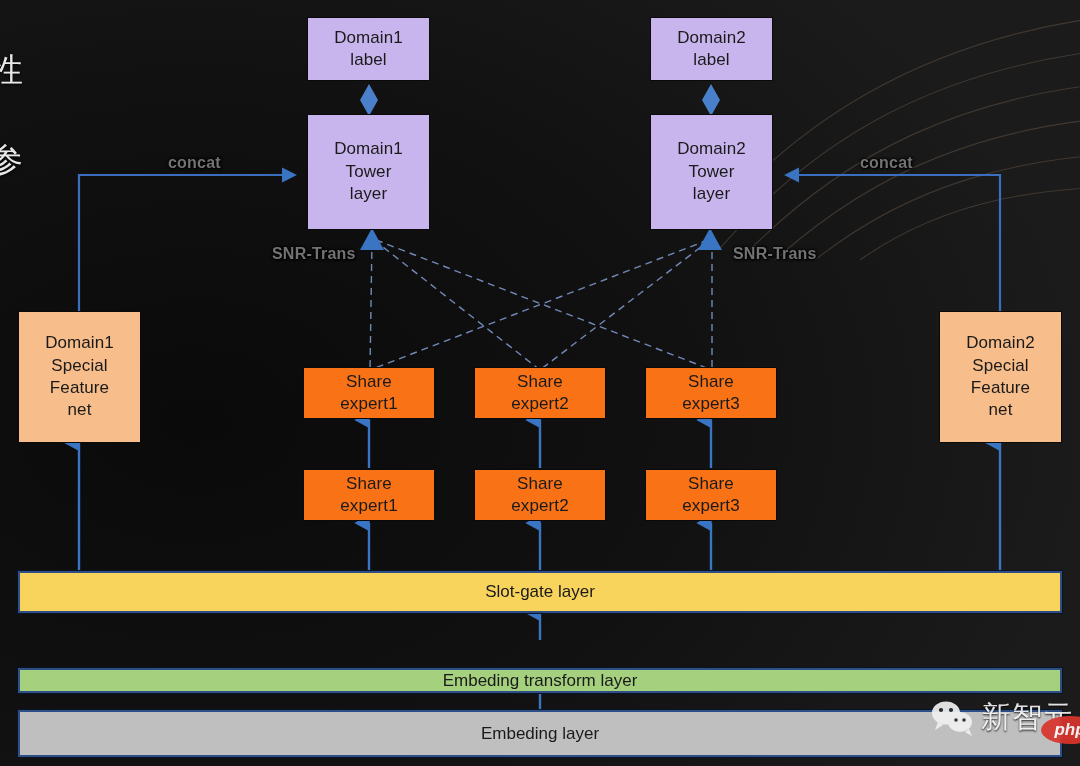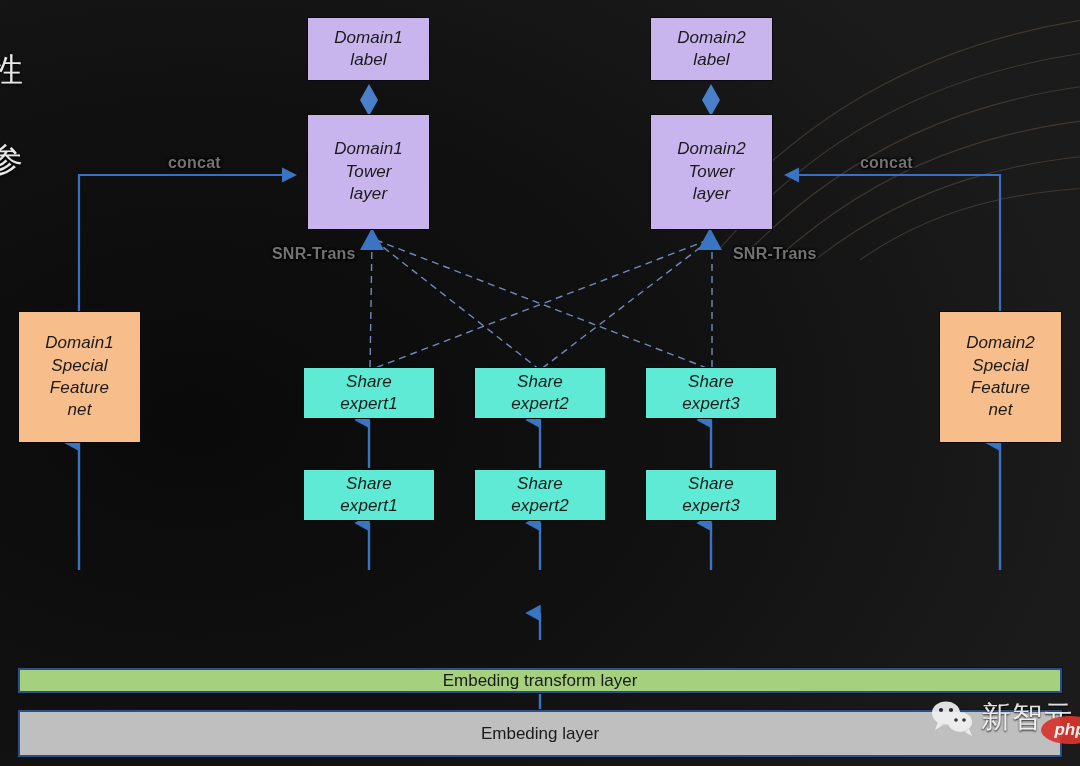--- a/index.html
+++ b/index.html
@@ -44,25 +44,24 @@
     border: 1px solid #0a0a0a;
     display: flex;
     flex-direction: column;
     align-items: center;
     justify-content: center;
     color: #1a1a1a;
     font-size: 17px;
     line-height: 1.32;
     text-align: center;
     letter-spacing: 0.1px;
-    font-style: italic;
   }
   .node span { display: block; }
   .node-purple { background: #c9b5ee; }
-  .node-blue   { background: #5eead4; }
+  .node-blue   { background: #f97316; }
   .node-orange { background: #f7bd8a; }
 
   .bar {
     position: absolute;
     box-sizing: border-box;
     display: flex;
     align-items: center;
     justify-content: center;
     color: #1a1a1a;
     font-size: 17px;
@@ -263,20 +262,23 @@
   </div>
   <div class="node node-blue" style="left:474px; top:469px; width:132px; height:52px;">
     <span>Share</span>
     <span>expert2</span>
   </div>
   <div class="node node-blue" style="left:645px; top:469px; width:132px; height:52px;">
     <span>Share</span>
     <span>expert3</span>
   </div>
 
+  <div class="bar bar-yellow" style="left:18px; top:571px; width:1044px; height:42px;">
+    <span>Slot-gate layer</span>
+  </div>
 
   <div class="bar bar-green" style="left:18px; top:668px; width:1044px; height:25px;">
     <span>Embeding transform layer</span>
   </div>
 
   <div class="bar bar-gray" style="left:18px; top:710px; width:1044px; height:47px;">
     <span>Embeding layer</span>
   </div>
 
   <div class="edge-label" style="left:168px; top:154px;">concat</div>

